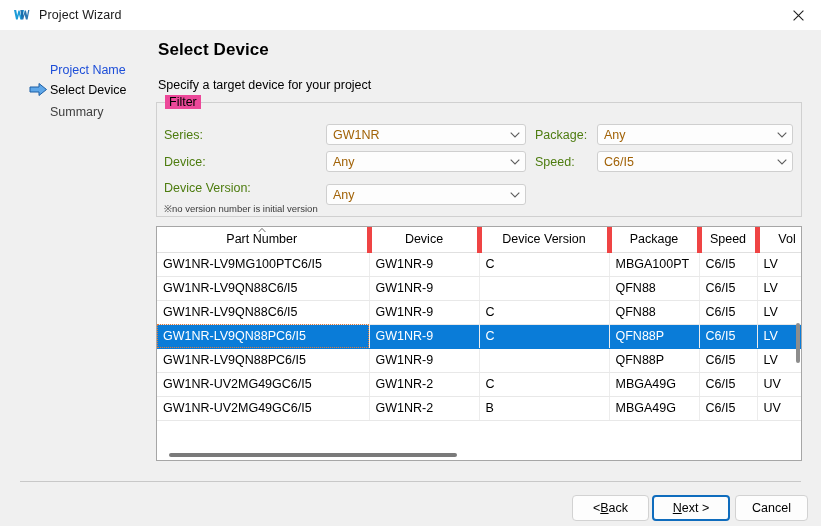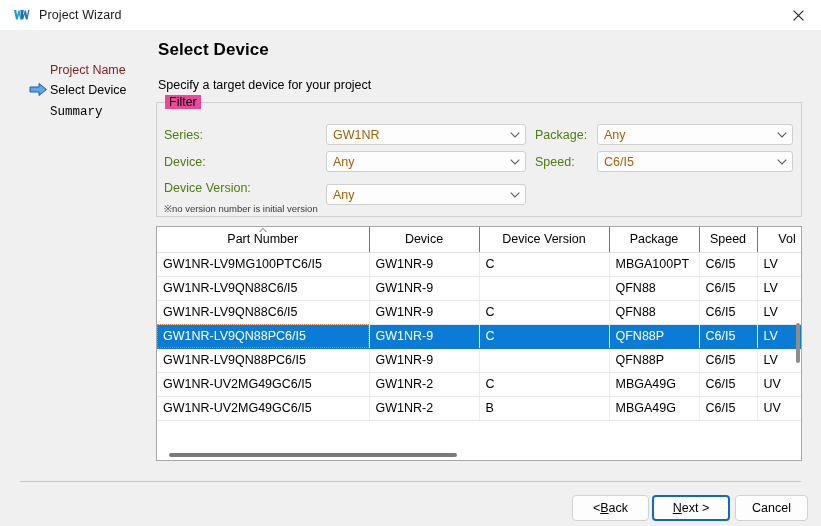--- a/index.html
+++ b/index.html
@@ -73,23 +73,23 @@
     left: 50px;
     height: 18px;
     display: flex;
     align-items: center;
     font-size: 12.5px;
     white-space: nowrap;
   }
   .step-0 { top: 31px; }
   .step-1 { top: 51px; }
   .step-2 { top: 73px; }
-  .step.done   { color: #7f1d1d; }
+  .step.done   { color: #1d4ed8; }
   .step.active { color: #000000; }
-  .step.todo   { color: #000000; font-family: Liberation Mono, monospace; }
+  .step.todo   { color: #404040; }
   .step-arrow {
     position: absolute;
     left: 29px;
     top: 52px;
     width: 19px;
     height: 15px;
   }
   .step-arrow svg { display: block; }
 
   
@@ -208,21 +208,21 @@
   table.devtable {
     border-collapse: collapse;
     table-layout: fixed;
     width: 660px;
     font-size: 12.5px;
   }
   table.devtable th {
     height: 25px;
     font-weight: normal;
     background: #ffffff;
-    border-right: 1px solid #ef4444;
+    border-right: 5px solid #ef4444;
     border-bottom: 1px solid #e0e0e0;
     text-align: center;
     padding: 0;
     position: relative;
     color: #000000;
     box-sizing: border-box;
   }
   table.devtable td {
     height: 24px;
     border-bottom: 1px solid #e8e8e8;

